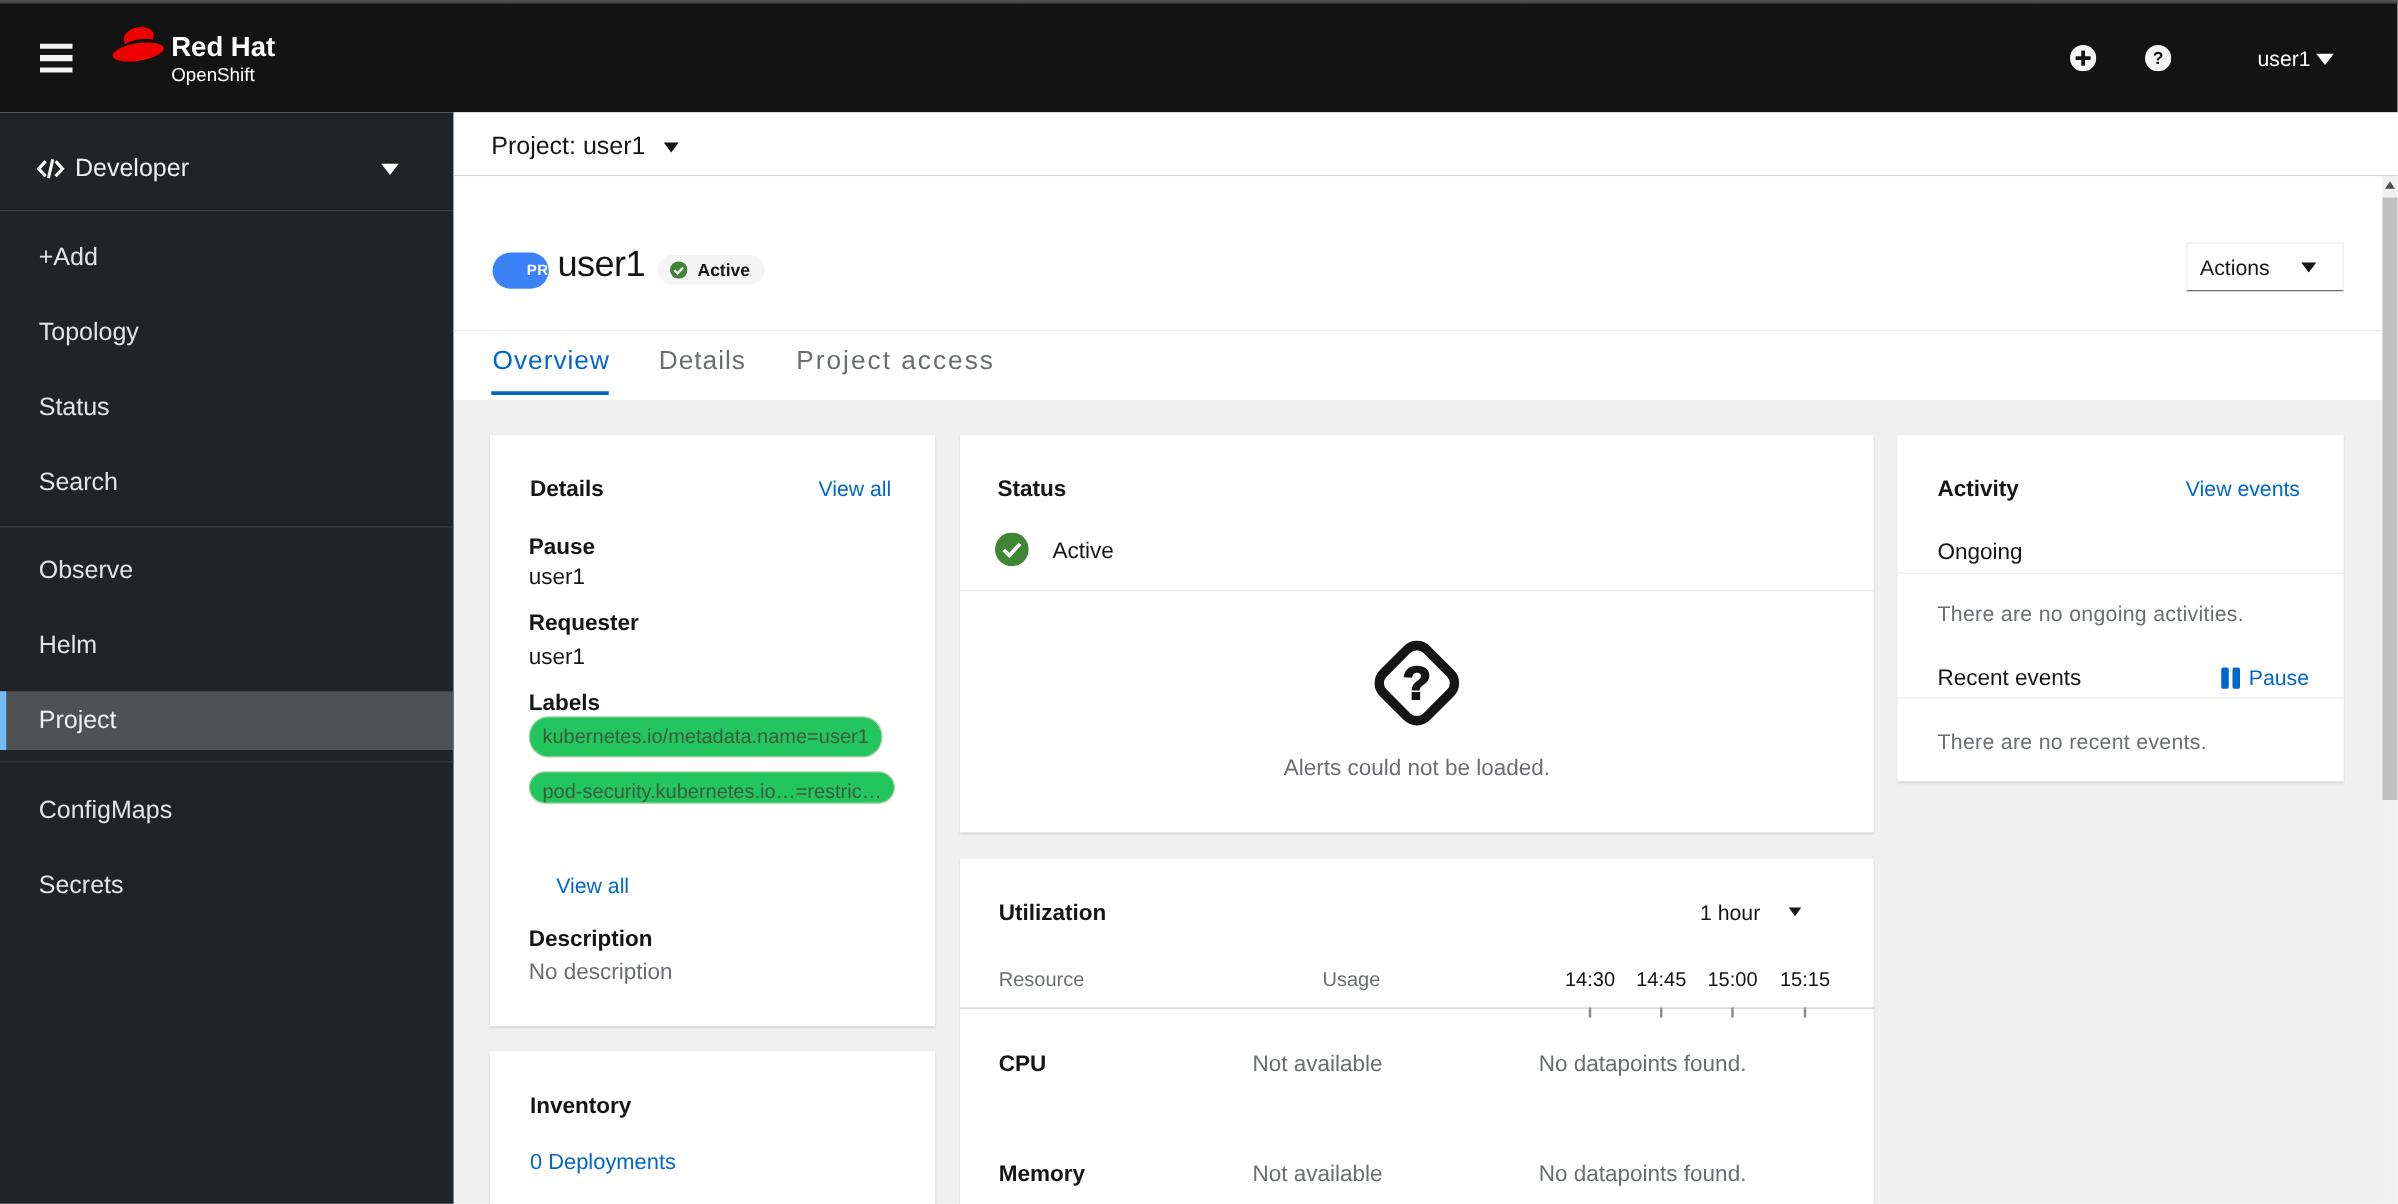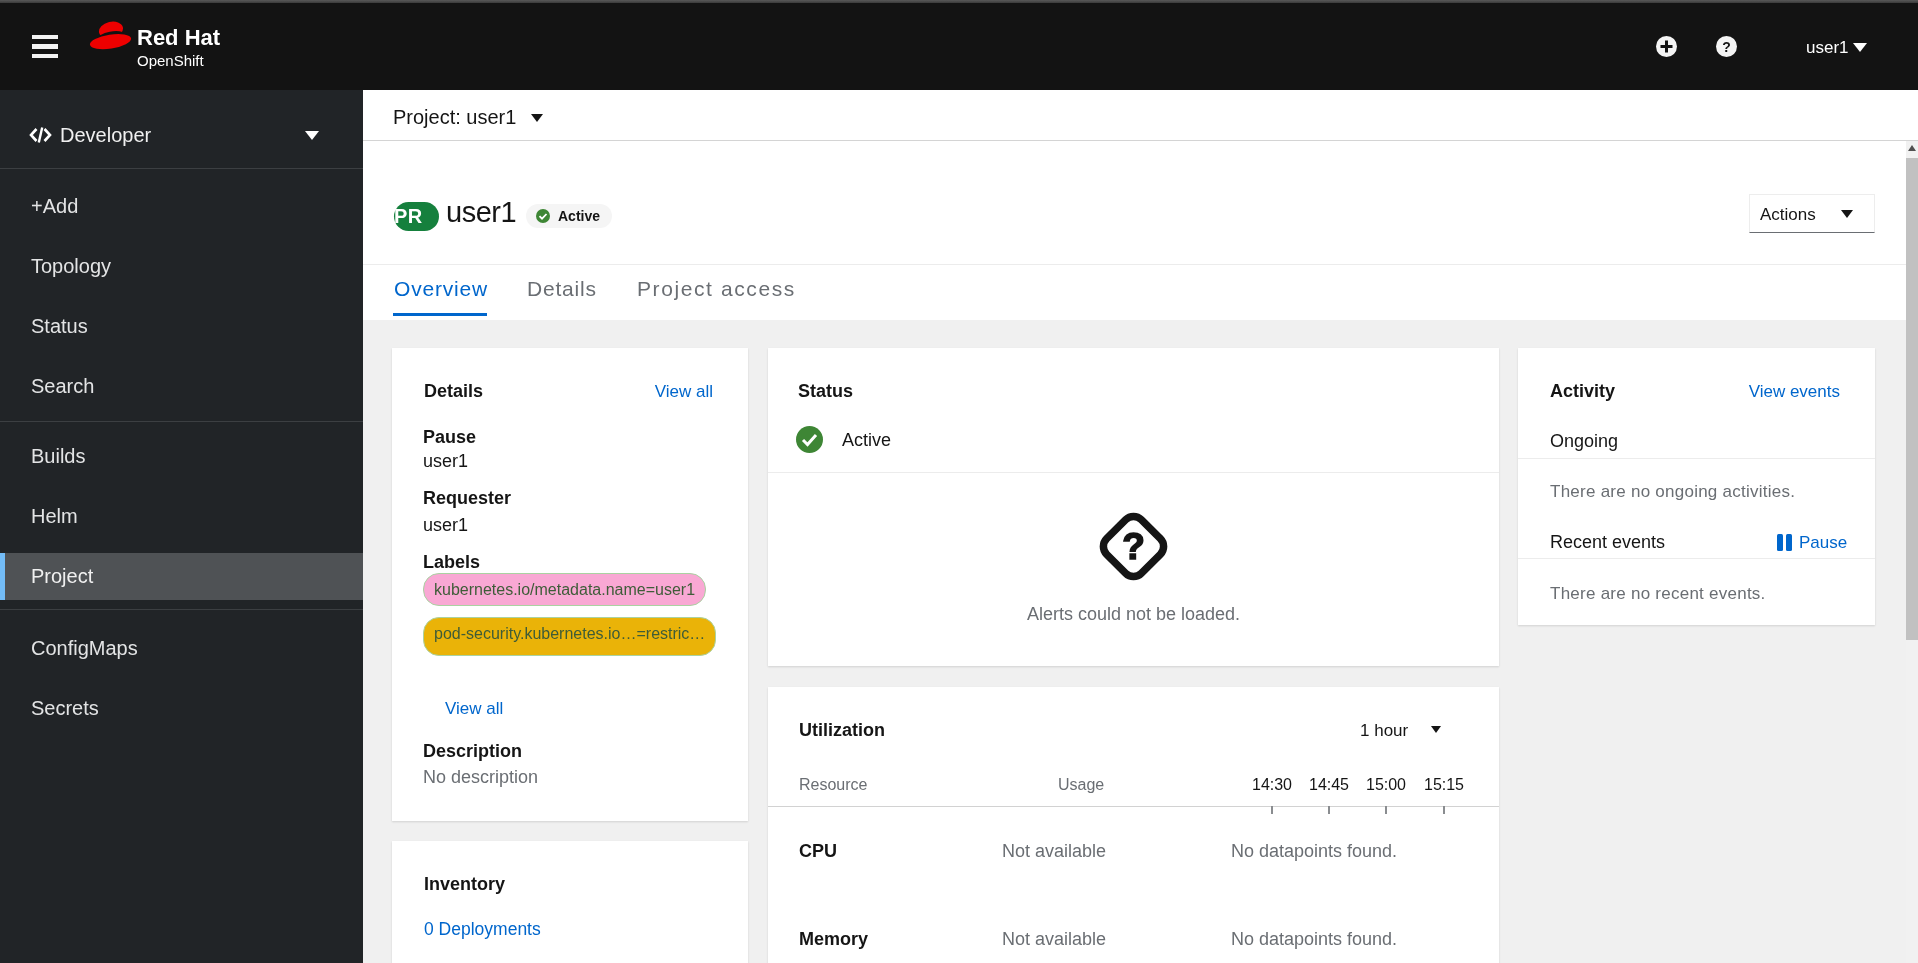--- a/index.html
+++ b/index.html
@@ -59,36 +59,36 @@
 <div class="abs" style="left:0;top:168px;width:363px;height:1px;background:#3c3f42;"></div>
 
 <div class="abs" style="left:0;top:553px;width:363px;height:47px;background:#4f5255;"></div>
 <div class="abs" style="left:0;top:553px;width:4.5px;height:47px;background:#73bcf7;"></div>
 
 <div class="abs" style="left:31px;top:196px;font-size:20px;line-height:20px;color:#e3e4e5;">+Add</div>
 <div class="abs" style="left:31px;top:256px;font-size:20px;line-height:20px;color:#e3e4e5;">Topology</div>
 <div class="abs" style="left:31px;top:316px;font-size:20px;line-height:20px;color:#e3e4e5;">Status</div>
 <div class="abs" style="left:31px;top:376px;font-size:20px;line-height:20px;color:#e3e4e5;">Search</div>
 <div class="abs" style="left:0;top:421px;width:363px;height:1px;background:#3c3f42;"></div>
-<div class="abs" style="left:31px;top:446px;font-size:20px;line-height:20px;color:#e3e4e5;">Builds</div>
+<div class="abs" style="left:31px;top:446px;font-size:20px;line-height:20px;color:#e3e4e5;">Observe</div>
 <div class="abs" style="left:31px;top:506px;font-size:20px;line-height:20px;color:#e3e4e5;">Helm</div>
 <div class="abs" style="left:31px;top:566px;font-size:20px;line-height:20px;color:#f0f0f0;">Project</div>
 <div class="abs" style="left:0;top:609px;width:363px;height:1px;background:#3c3f42;"></div>
 <div class="abs" style="left:31px;top:638px;font-size:20px;line-height:20px;color:#e3e4e5;">ConfigMaps</div>
 <div class="abs" style="left:31px;top:698px;font-size:20px;line-height:20px;color:#e3e4e5;">Secrets</div>
 
 <div class="abs" style="left:363px;top:90px;width:1555px;height:873px;background:#f0f0f0;"></div>
 
 <div class="abs" style="left:363px;top:90px;width:1555px;height:51px;background:#fff;border-bottom:1px solid #d4d4d4;"></div>
 <div class="abs" style="left:393px;top:107px;font-size:20px;line-height:20px;color:#151515;">Project: user1</div>
 <div class="abs caret" style="left:531px;top:114px;"></div>
 
 <div class="abs" style="left:363px;top:141px;width:1543px;height:179px;background:#fff;"></div>
 
-<div class="abs" style="left:394px;top:202px;width:45px;height:29px;border-radius:14.5px;background:#15803d;color:#fff;font-size:20px;font-weight:bold;line-height:29px;text-align:left;letter-spacing:0.5px;">PR</div>
+<div class="abs" style="left:394px;top:202px;width:45px;height:29px;border-radius:14.5px;background:#3b82f6;color:#fff;font-size:12px;font-weight:bold;line-height:29px;text-align:right;letter-spacing:0.5px;">PR</div>
 <div class="abs" style="left:446px;top:198px;font-size:29px;line-height:29px;letter-spacing:-0.5px;color:#151515;">user1</div>
 
 <div class="abs" style="left:526px;top:204px;width:86px;height:24px;border-radius:12px;background:#f5f5f5;"></div>
 <svg class="abs" style="left:536px;top:209px;" width="14" height="14" viewBox="0 0 14 14">
   <circle cx="7" cy="7" r="7" fill="#3e8635"></circle>
   <path d="M3.5 7.2 L6 9.7 L10.5 5" stroke="#fff" stroke-width="1.8" fill="none"></path>
 </svg>
 <div class="abs b" style="left:558px;top:209px;font-size:14px;line-height:14px;color:#151515;">Active</div>
 
 <div class="abs" style="left:1749px;top:194px;width:126px;height:39px;background:#fff;border:1px solid #ededed;border-bottom:1px solid #6a6e73;"></div>
@@ -102,22 +102,22 @@
 <div class="abs" style="left:393px;top:313px;width:94px;height:3px;background:#0066cc;"></div>
 
 <div class="card" style="left:392px;top:348px;width:356px;height:473px;">
   <div class="abs b t18" style="left:32px;top:34px;">Details</div>
   <div class="abs blue t17" style="right:35px;top:35px;">View all</div>
   <div class="abs b t18" style="left:31px;top:80px;">Pause</div>
   <div class="abs t18" style="left:31px;top:104px;">user1</div>
   <div class="abs b t18" style="left:31px;top:141px;">Requester</div>
   <div class="abs t18" style="left:31px;top:168px;">user1</div>
   <div class="abs b t18" style="left:31px;top:205px;">Labels</div>
-  <div class="abs" style="left:31px;top:225px;width:300px;height:33px;border:1px solid #aad2a2;border-radius:16px;background:#f9a8d4;color:#3e5c38;font-size:16px;line-height:31px;padding:0 10px;white-space:nowrap;width:fit-content;">kubernetes.io/metadata.name=user1</div>
-  <div class="abs" style="left:31px;top:269px;width:300px;height:39px;border:1px solid #aad2a2;border-radius:16px;background:#eab308;color:#3e5c38;font-size:16px;line-height:31px;padding:0 10px;white-space:nowrap;width:fit-content;">pod-security.kubernetes.io…=restric…</div>
+  <div class="abs" style="left:31px;top:225px;width:300px;height:33px;border:1px solid #aad2a2;border-radius:16px;background:#22c55e;color:#3e5c38;font-size:16px;line-height:31px;padding:0 10px;white-space:nowrap;width:fit-content;">kubernetes.io/metadata.name=user1</div>
+  <div class="abs" style="left:31px;top:269px;width:300px;height:26px;border:1px solid #aad2a2;border-radius:16px;background:#22c55e;color:#3e5c38;font-size:16px;line-height:31px;padding:0 10px;white-space:nowrap;width:fit-content;">pod-security.kubernetes.io…=restric…</div>
   <div class="abs blue t17" style="left:53px;top:352px;">View all</div>
   <div class="abs b t18" style="left:31px;top:394px;">Description</div>
   <div class="abs t18 gray" style="left:31px;top:420px;">No description</div>
 </div>
 
 <div class="card" style="left:392px;top:841px;width:356px;height:130px;">
   <div class="abs b t18" style="left:32px;top:34px;">Inventory</div>
   <div class="abs blue" style="left:32px;top:80px;font-size:17.5px;line-height:17.5px;">0 Deployments</div>
 </div>
 

